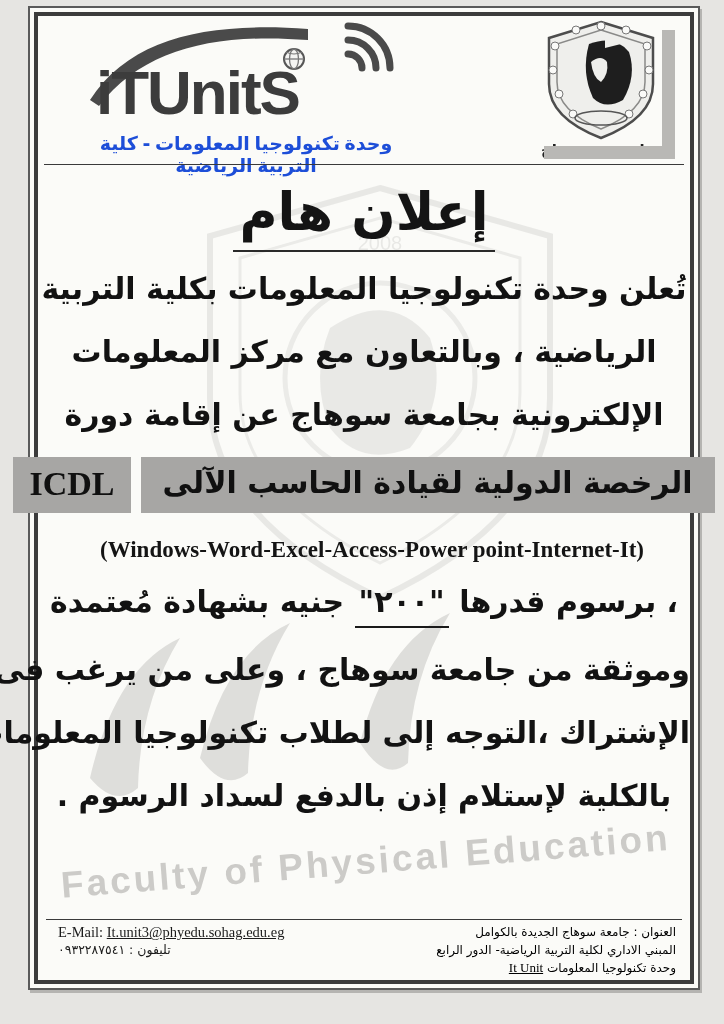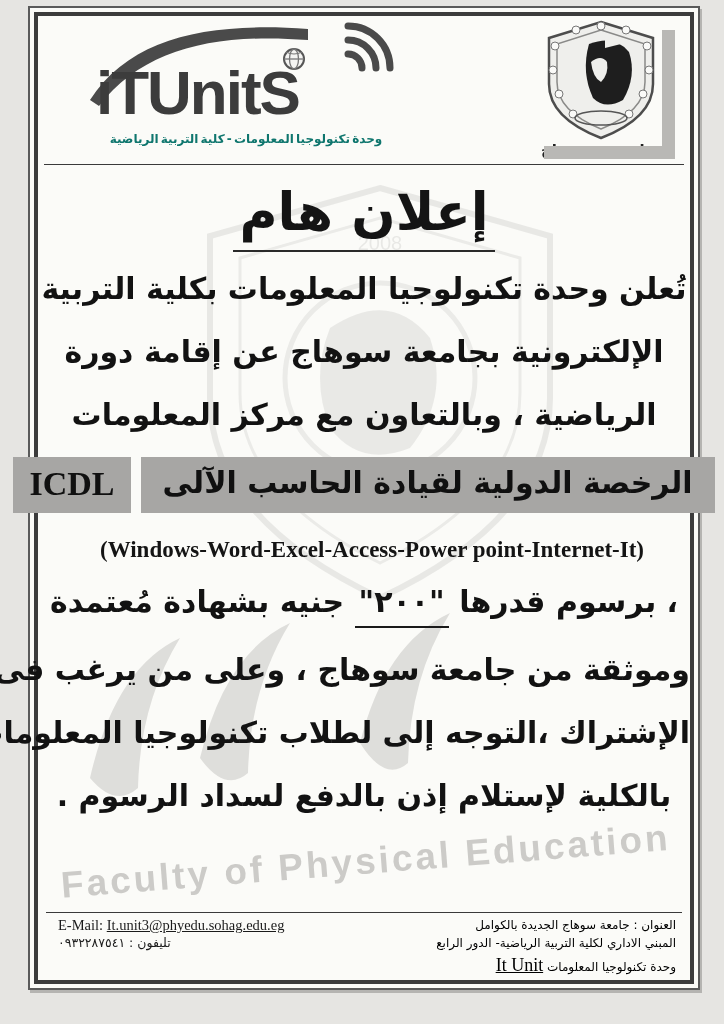--- a/index.html
+++ b/index.html
@@ -16,21 +16,21 @@
     box-shadow:2px 3px 0 #b5b4b1;
   }
   .innerframe{
     position:absolute;inset:4px;border:4px solid #3c3c3c;box-sizing:border-box;
     pointer-events:none;
   }
   
   .header{position:relative;height:160px;z-index:2;}
   .logo-block{position:absolute;left:56px;top:8px;width:320px;text-align:center;}
   .logo-subtitle{
-    font-size:12px;font-weight:bold;color:#0f766e;margin-top:-6px;
+    font-size:19px;font-weight:bold;color:#1d4ed8;margin-top:-6px;
     word-spacing:-2px;direction:rtl;
   }
   .emblem-block{position:absolute;right:22px;top:10px;width:150px;text-align:center;}
   .emblem-wrap{position:relative;width:116px;height:122px;margin:0 auto;}
   .emblem-frame{
     position:absolute;right:-16px;top:12px;width:118px;height:116px;
     border-right:13px solid #b9b8b5;border-bottom:13px solid #b9b8b5;
   }
   .university-name{font-size:15px;font-weight:bold;color:#222;margin-top:1px;direction:rtl;}
   .header-rule{
@@ -80,21 +80,21 @@
   .footer{
     position:absolute;left:16px;right:16px;bottom:10px;z-index:2;
     border-top:1.5px solid #3a3a3a;padding-top:4px;
     display:flex;justify-content:space-between;align-items:flex-start;margin-top:48px;
   }
   .footer-left{direction:ltr;text-align:left;padding-left:12px;}
   .email-line{font-family:"Liberation Serif",serif;font-size:14.5px;color:#1b1b1b;}
   .email-link{text-decoration:underline;color:#1b1b1b;}
   .phone-line{font-size:12.5px;color:#1b1b1b;direction:rtl;text-align:left;margin-top:1px;}
   .footer-right{direction:rtl;text-align:right;font-size:12px;color:#000000;line-height:1.45;padding-right:6px;}
-  .unit-underline{font-family:"Liberation Serif",serif;text-decoration:underline;font-size:18px;}
+  .unit-underline{font-family:"Liberation Serif",serif;text-decoration:underline;font-size:13px;}
 </style>
 </head>
 <body>
 
 <div class="paper">
   <div class="innerframe"></div>
 
   <svg class="wm-shield" width="400" height="430" viewBox="0 0 400 430">
     <path d="M200,10 L370,58 V220 Q370,340 200,420 Q30,340 30,220 V58 Z" fill="none" stroke="#8a8a88" stroke-width="6"></path>
     <path d="M200,40 L340,80 V215 Q340,315 200,385 Q60,315 60,215 V80 Z" fill="none" stroke="#9a9a98" stroke-width="3"></path>
@@ -161,22 +161,22 @@
 
     <div class="header-rule"></div>
   </div>
 
   <div class="title-row">
     <span class="title">إعلان هام</span>
   </div>
 
   <div class="body-text">
     <div class="ar-line">تُعلن وحدة تكنولوجيا المعلومات بكلية التربية</div>
+    <div class="ar-line">الرياضية ، وبالتعاون مع مركز المعلومات</div>
     <div class="ar-line">الإلكترونية بجامعة سوهاج عن إقامة دورة</div>
-    <div class="ar-line">الرياضية ، وبالتعاون مع مركز المعلومات</div>
 
     <div class="hl-row">
       <span class="hl-ar">الرخصة الدولية لقيادة الحاسب الآلى</span>
       <span class="hl-en">ICDL</span>
     </div>
 
     <div class="modules-line">(Windows-Word-Excel-Access-Power point-Internet-It)</div>
 
     <div class="ar-line fee-line">
       <span>، برسوم قدرها </span><span class="fee-amount">"٢٠٠"</span><span> جنيه بشهادة مُعتمدة</span>

